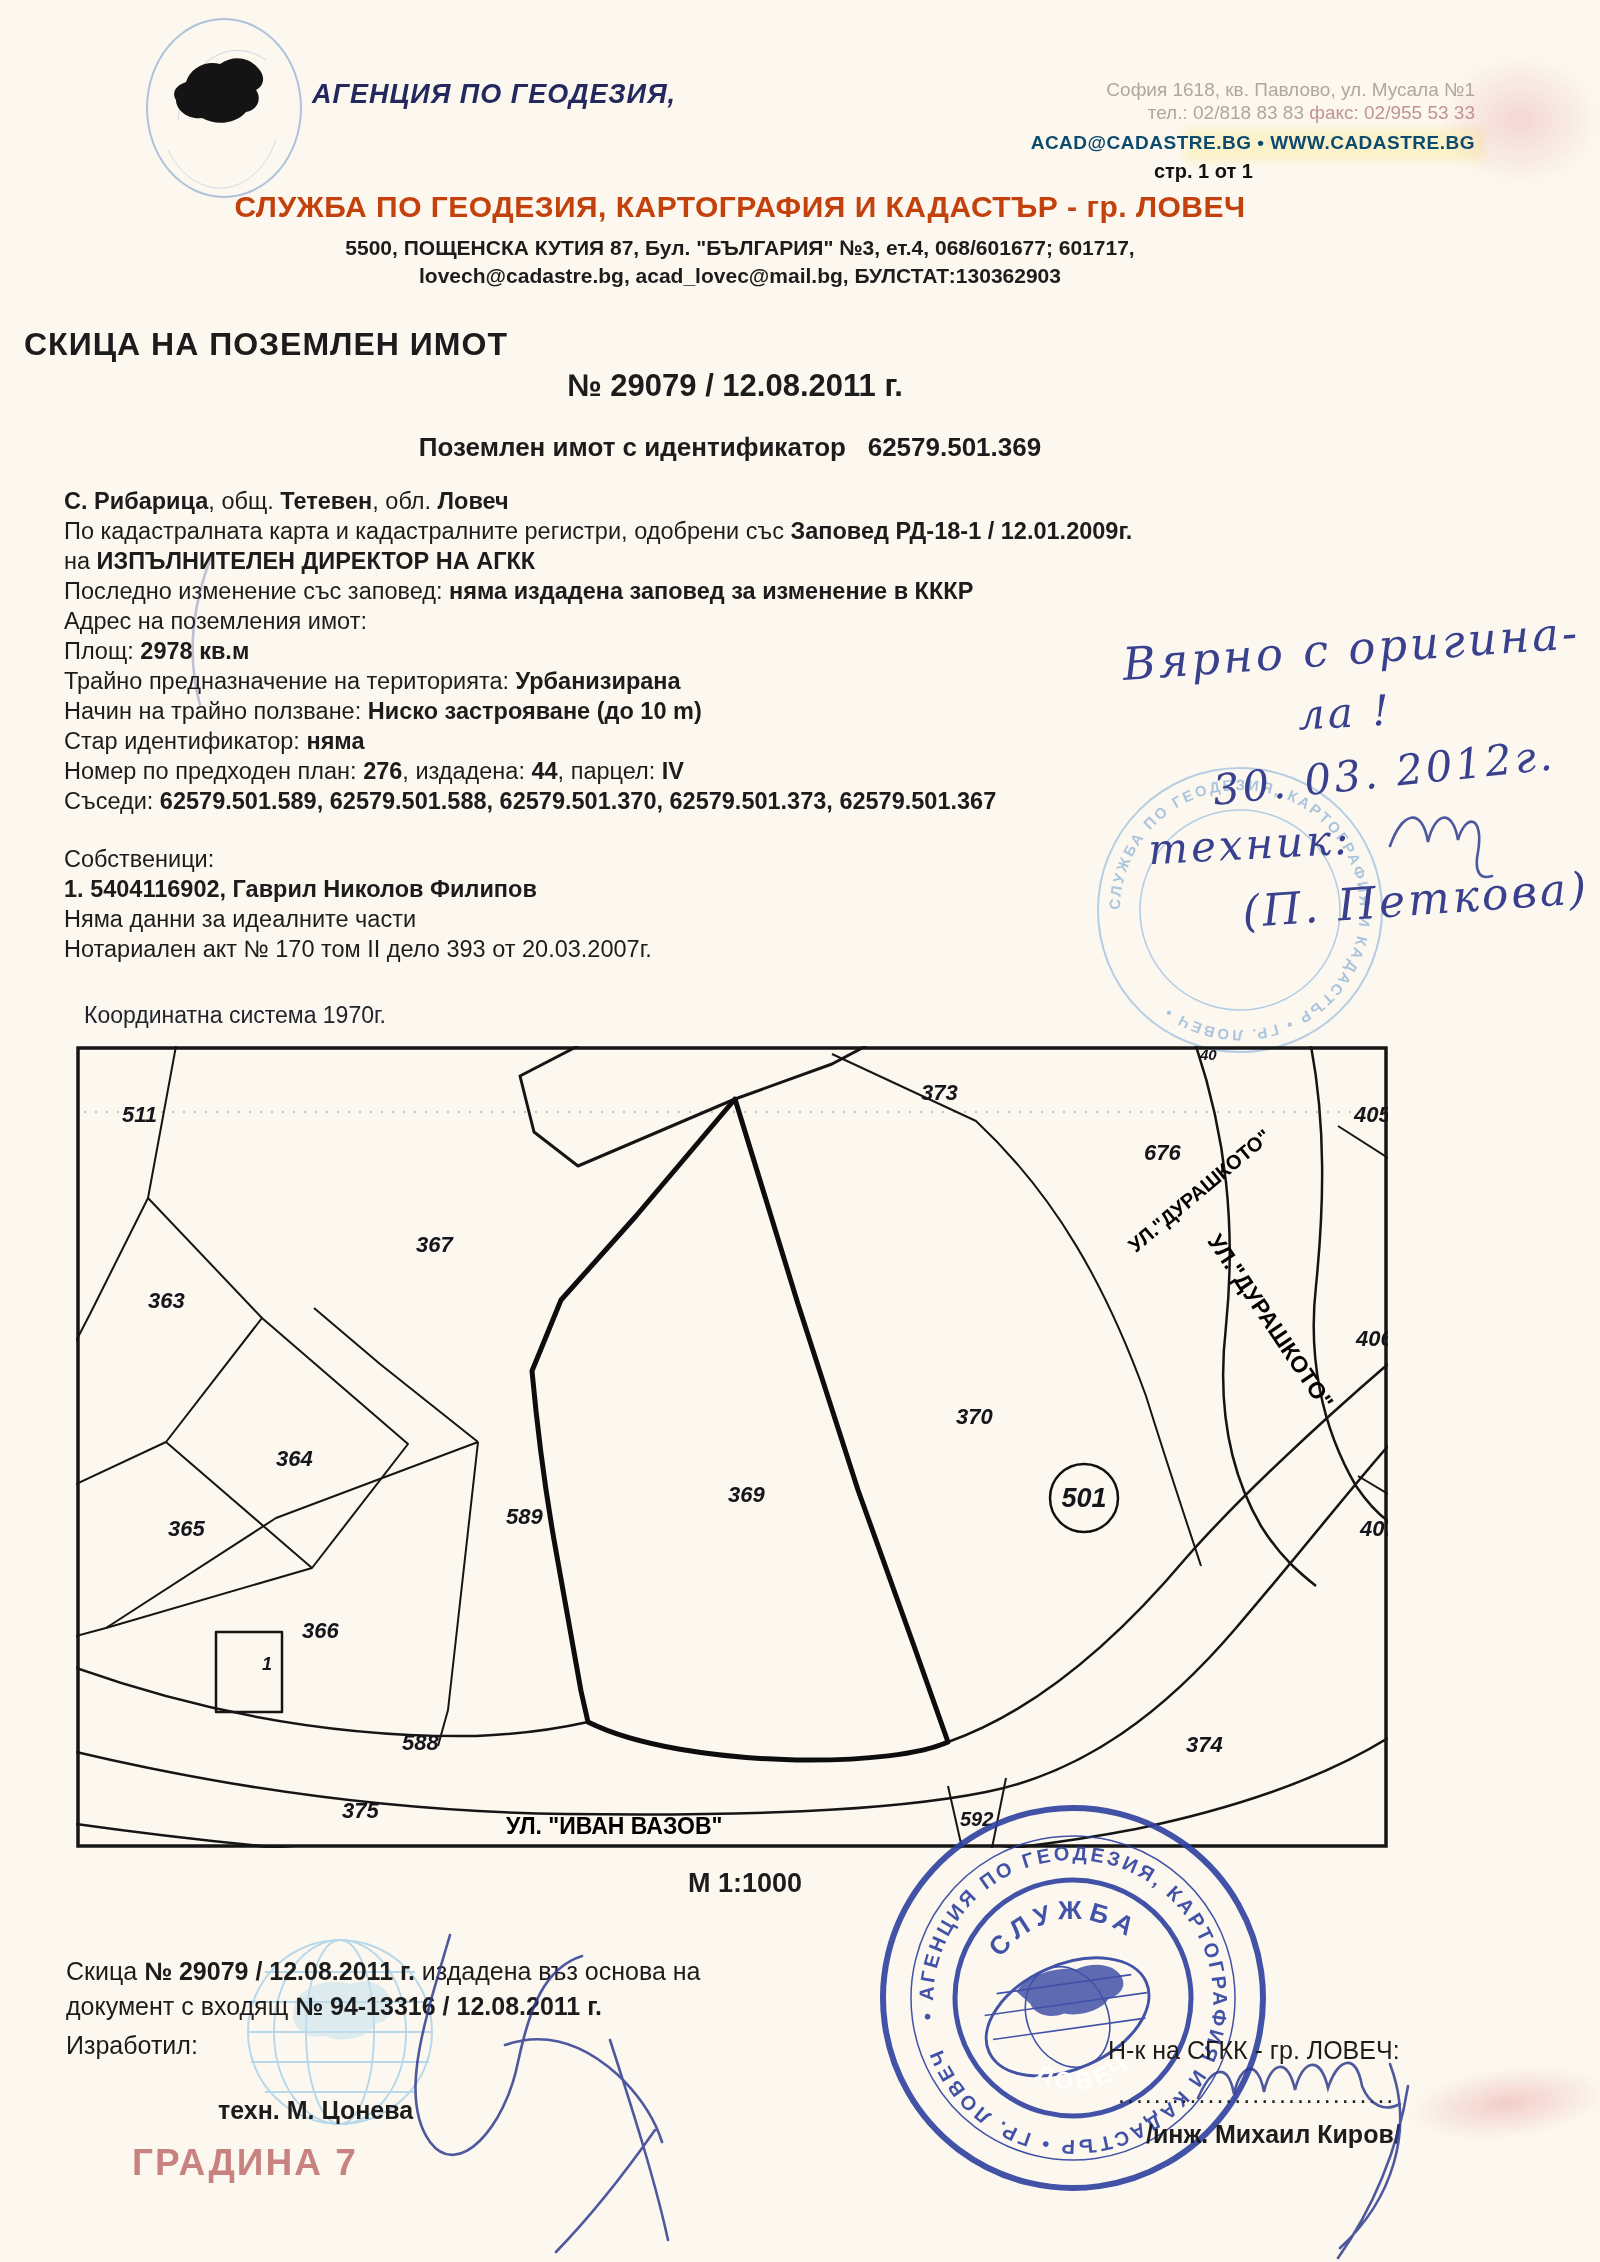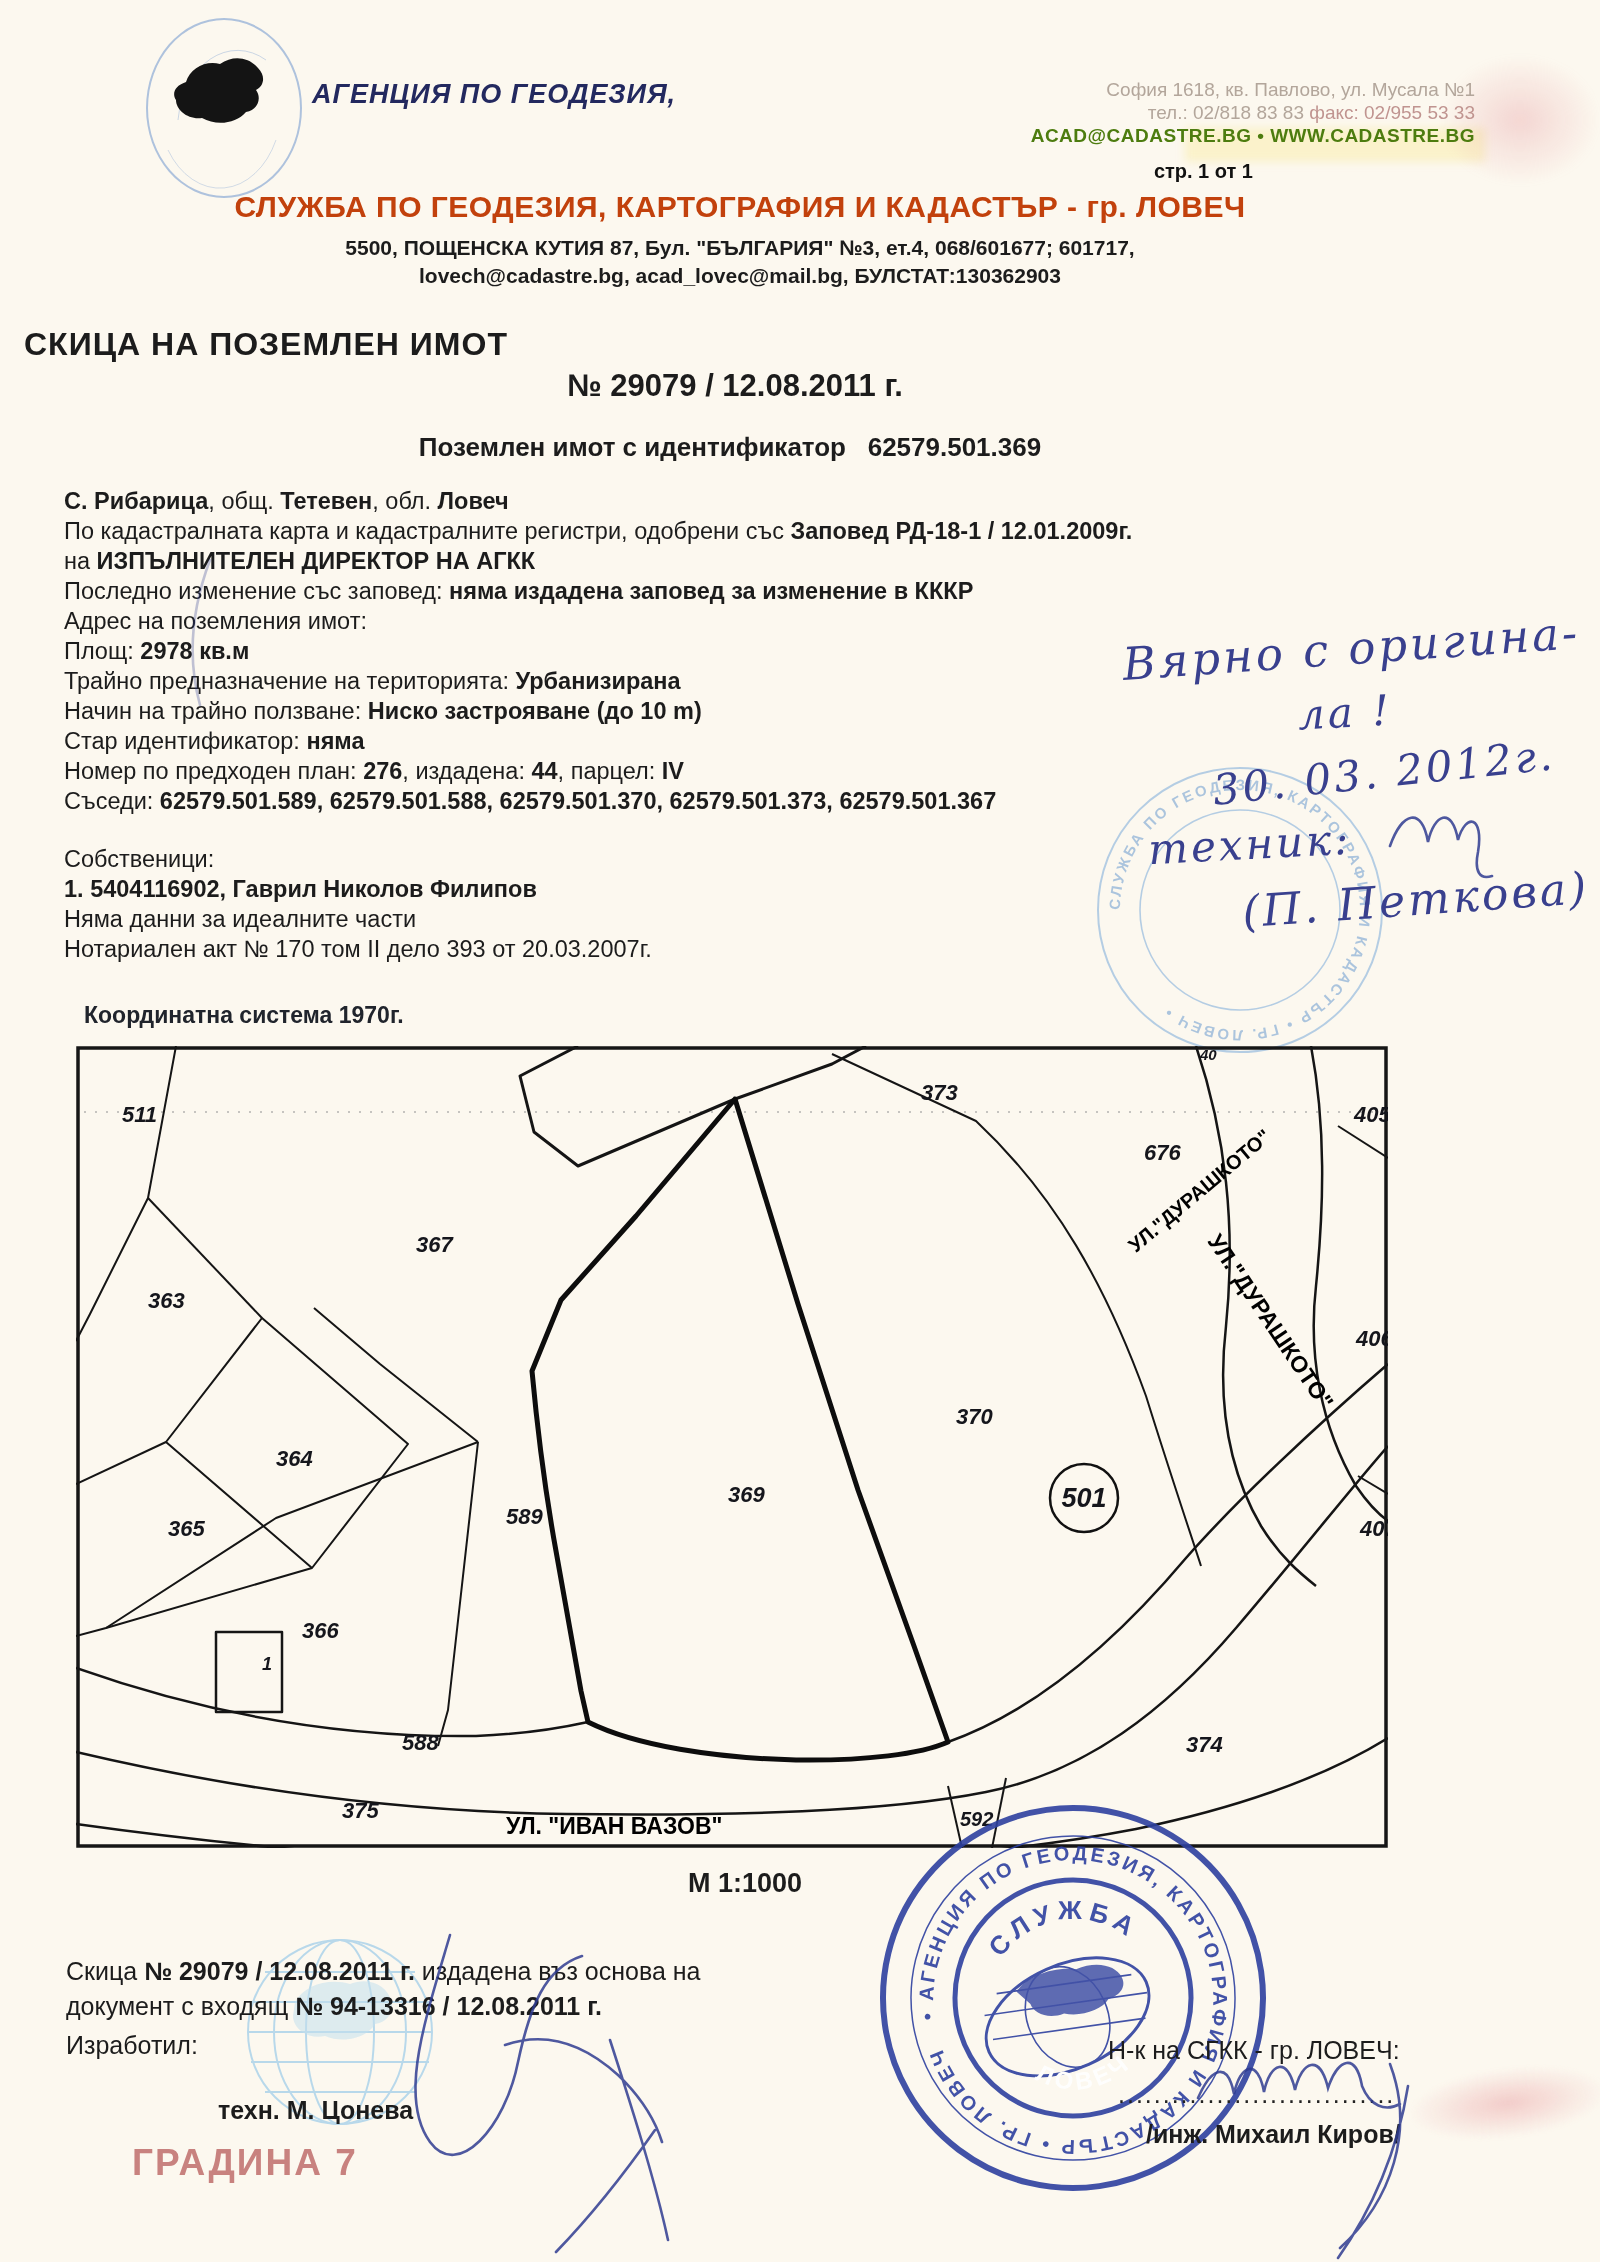--- a/index.html
+++ b/index.html
@@ -7,39 +7,39 @@
         font-family:"Liberation Sans",sans-serif;color:#1c1c1c;}
   .abs{position:absolute;}
   
   #logo-oval{left:146px;top:18px;width:152px;height:176px;border:2px solid rgba(110,150,205,.55);
              border-radius:50%;}
   #agency-name{left:312px;top:74px;font-weight:bold;font-style:italic;color:#23295f;
                font-size:27px;line-height:41px;letter-spacing:1px;}
   #contact-block{right:125px;top:78px;text-align:right;font-size:19px;line-height:23px;}
   .c-gray{color:#b3a69b;}
   .c-rose{color:#c09490;}
-  #contact-web{color:#4d7c0f;font-weight:bold;font-size:19px;letter-spacing:.5px;}
+  #contact-web{color:#0c4a6e;font-weight:bold;margin-top:7px;font-size:19px;letter-spacing:.5px;}
   #page-ind{right:347px;top:160px;font-size:20px;font-weight:bold;color:#111;}
   #office-line{left:0;top:190px;width:1480px;text-align:center;font-size:30px;font-weight:600;
                color:#c2410c;letter-spacing:.5px;}
   #office-addr{left:0;top:236px;width:1480px;text-align:center;font-size:21px;font-weight:bold;}
   #office-mail{left:0;top:264px;width:1480px;text-align:center;font-size:21px;font-weight:bold;}
   
   #title1{left:0;top:326px;width:1470px;text-align:left;font-size:32px;font-weight:bold;letter-spacing:1px;padding-left:24px;}
   #title2{left:0;top:368px;width:1470px;text-align:center;font-size:31px;font-weight:bold;}
   #ident{left:0;top:432px;width:1460px;text-align:center;font-size:26px;font-weight:600;}
   #ident .b{font-weight:bold;}
   
   #details{left:64px;top:486px;width:1100px;font-size:23.5px;line-height:30px;}
   #details .tl{white-space:nowrap;}
   .b{font-weight:bold;}
   
   .hand{font-family:"DejaVu Serif",serif;font-style:italic;color:#39408e;letter-spacing:3px;}
   
-  #coord-sys{left:84px;top:1002px;font-size:23px;font-weight:bold;color:#20242c;text-align:center;}
+  #coord-sys{left:84px;top:1002px;font-size:23px;font-weight:normal;color:#20242c;text-align:center;}
   #map-wrap{left:76px;top:1046px;width:1312px;height:802px;}
   #scale-label{left:688px;top:1868px;font-size:27px;font-weight:bold;}
   
   #footer-left{left:66px;top:1954px;font-size:25px;line-height:35px;}
   #prepared-name{left:218px;top:2096px;font-size:25px;font-weight:bold;}
   #chief-label{left:1108px;top:2036px;font-size:25px;}
   #chief-dots{left:1118px;top:2080px;font-size:25px;letter-spacing:2px;color:#222;}
   #chief-name{left:1146px;top:2120px;font-size:25px;font-weight:bold;}
   #watermark{left:132px;top:2142px;font-size:37px;font-weight:bold;letter-spacing:2px;color:#c8827f;}
   

